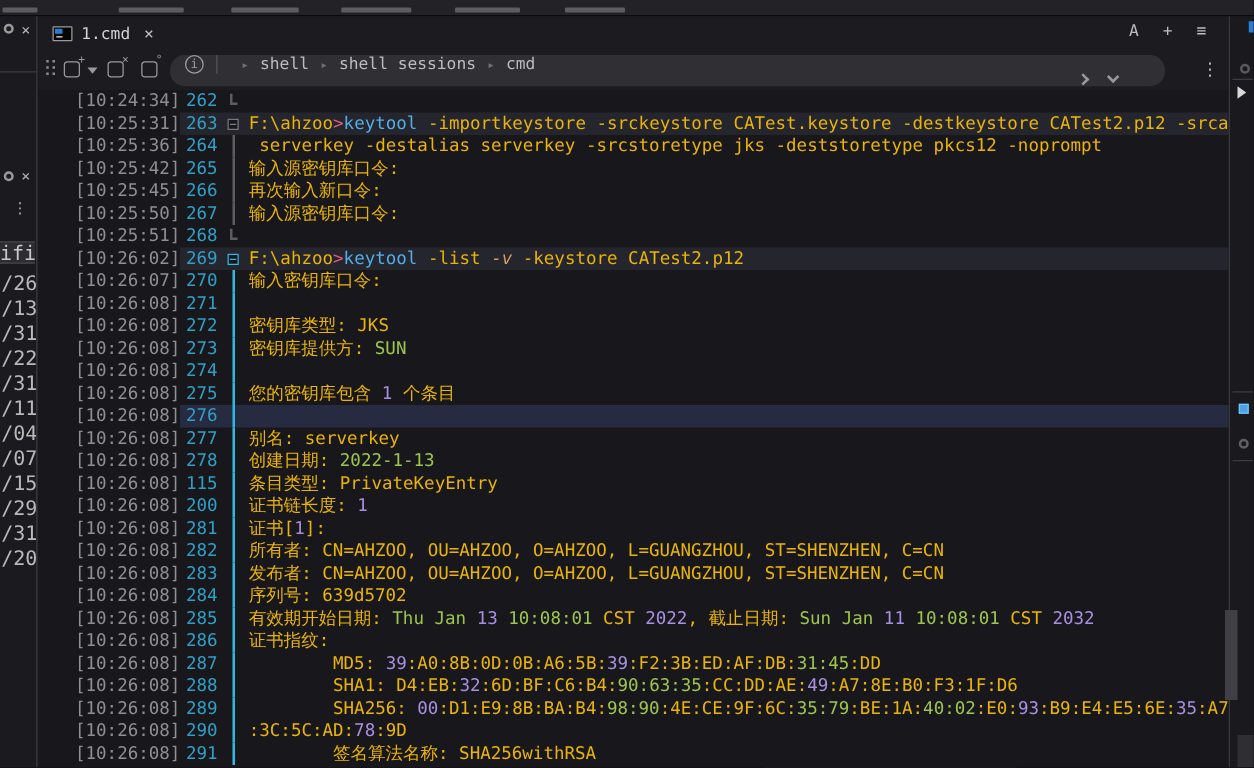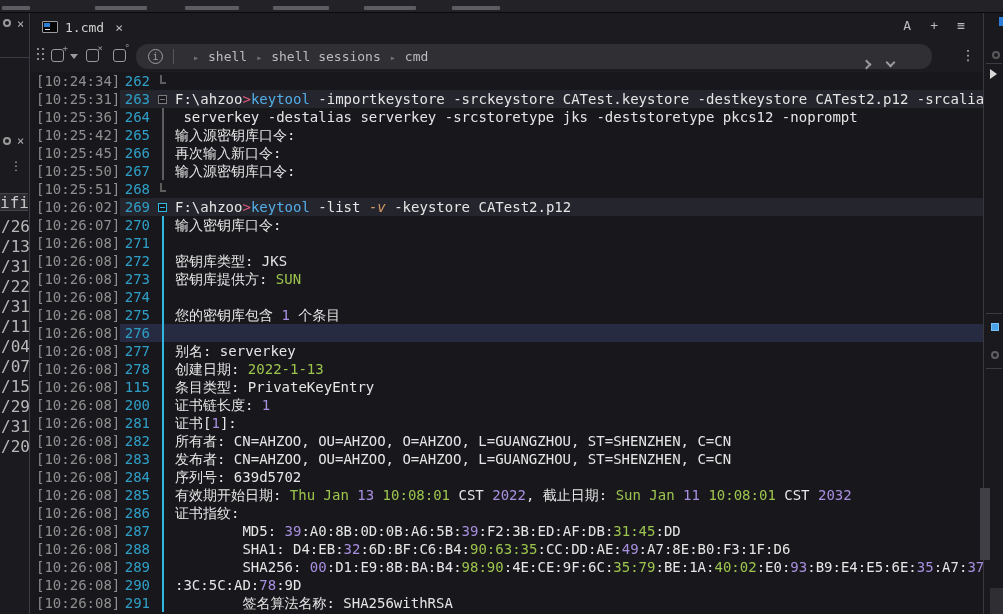--- a/index.html
+++ b/index.html
@@ -34,53 +34,53 @@
 
   
   #toolbar { position:absolute; left:31px; top:40px; width:952px; height:32px; background:#1c1c20; }
   #handle { position:absolute; left:6px; top:8px; width:2px; height:2px; background:#8b8b8b;
             box-shadow:0 5px 0 #8b8b8b,0 10px 0 #8b8b8b,5px 0 0 #8b8b8b,5px 5px 0 #8b8b8b,5px 10px 0 #8b8b8b; }
   .wicon { position:absolute; top:9px; width:13px; height:13px; border:1px solid #9a9a9a; border-radius:3px; }
   .wicon .sup { position:absolute; top:-6px; right:-5px; font-size:9px; color:#9a9a9a; line-height:9px; }
   .caret { position:absolute; top:14px; width:0; height:0; border-left:4px solid transparent;
            border-right:4px solid transparent; border-top:5px solid #9a9a9a; }
   #crumbbar { position:absolute; left:105px; top:4px; width:796px; height:25px; background:#2f2f34; border-radius:12px;
-              display:flex; align-items:center; color:#b8b8b8; font-size:13px; }
+              display:flex; align-items:flex-start; color:#b8b8b8; font-size:13px; }
   .info-ic { position:relative; width:15px; height:15px; border:1px solid #9f9f9f; border-radius:50%;
              margin:0 10px 0 12px; flex:0 0 auto; }
   .info-ic::after { content:"i"; position:absolute; left:0; right:0; top:0px; text-align:center;
                     font-size:10px; line-height:13px; color:#9f9f9f; }
   .vsep { width:1px; height:15px; background:#55555b; margin-right:10px; }
   .bc-arrow { color:#707076; font-size:10px; margin:0 9px; }
   .bc-item { color:#bcbcbc; }
   .chev { display:inline-block; width:7px; height:7px; border-right:2px solid #9a9a9a; border-top:2px solid #9a9a9a; }
   .chev.right { transform:rotate(45deg); }
   .chev.down  { transform:rotate(135deg); }
   #run-btn   { position:absolute; right:62px; top:12px; }
   #rundd-btn { position:absolute; right:38px; top:10px; }
   #kebab-btn { position:absolute; right:8px; top:7px; color:#bdbdbd; font-size:14px; }
 
   
   #editor { position:absolute; left:31px; top:72px; width:952px; height:542px; background:#18181c; overflow:hidden; }
-  .row { display:flex; height:18px; line-height:18px; font-size:14px; white-space:pre; }
+  .row { display:flex; height:18px; line-height:18px; font-size:14px; white-space:pre;padding-left:24px; }
   .ts { width:89px; padding-left:5px; color:#8f8f8f; flex:0 0 auto; }
   .rest { flex:1; display:flex; min-width:0; }
   .row.hl-cmd .rest { background:#25252d; }
   .row.hl-cursor .rest { background:#262b42; }
   .ln { width:30px; text-align:right; color:#2f9fc7; flex:0 0 auto; }
   .fold { width:25px; flex:0 0 auto; display:flex; align-items:center; justify-content:center; }
   .txt { flex:1; color:#d4d4d4; overflow:hidden; }
   .fbox { width:9px; height:9px; border:1px solid #7a7a7a; position:relative; background:#18181c; }
   .fbox::after { content:""; position:absolute; left:1px; right:1px; top:3px; height:1px; background:#7a7a7a; }
   .fbox.cyan { border-color:#2fb9e2; }
   .fbox.cyan::after { background:#2fb9e2; }
   .fline { width:2px; height:18px; background:#5d5d5d; }
   .fline.cyan { background:#2fb9e2; }
   .fend { width:6px; height:9px; border-left:2px solid #5d5d5d; border-bottom:2px solid #5d5d5d; margin-top:-4px; }
-  .c-w { color:#e5e5e5; } .c-g { color:#9dc54e; } .c-p { color:#a98fe0; }
+  .c-w { color:#eab308; } .c-g { color:#9dc54e; } .c-p { color:#a98fe0; }
   .c-b { color:#52aee8; } .c-pk { color:#e25d7d; } .c-o { color:#d19a66; font-style:italic; }
 
   
   #right-strip { position:absolute; left:983px; top:13px; width:20px; height:601px;
                  background:#1a1a1e; border-left:1px solid #38383e; }
   .rs-hline { position:absolute; left:2px; width:16px; height:1px; background:#3c3c42; }
   #rs-play { position:absolute; left:6px; top:56px; width:0; height:0;
              border-top:5px solid transparent; border-bottom:5px solid transparent; border-left:7px solid #d8d8d8; }
   #rs-blue-top { position:absolute; left:15px; top:4px; width:5px; height:9px; background:#2d7ed8; }
   #rs-gear1 { position:absolute; left:8px; top:38px; }

